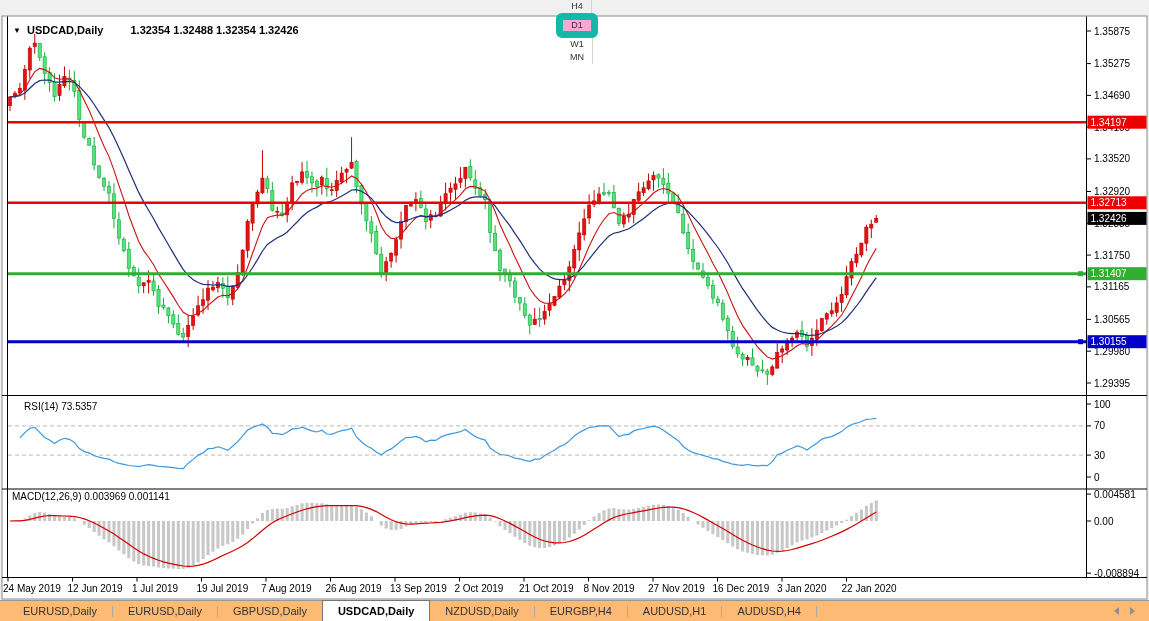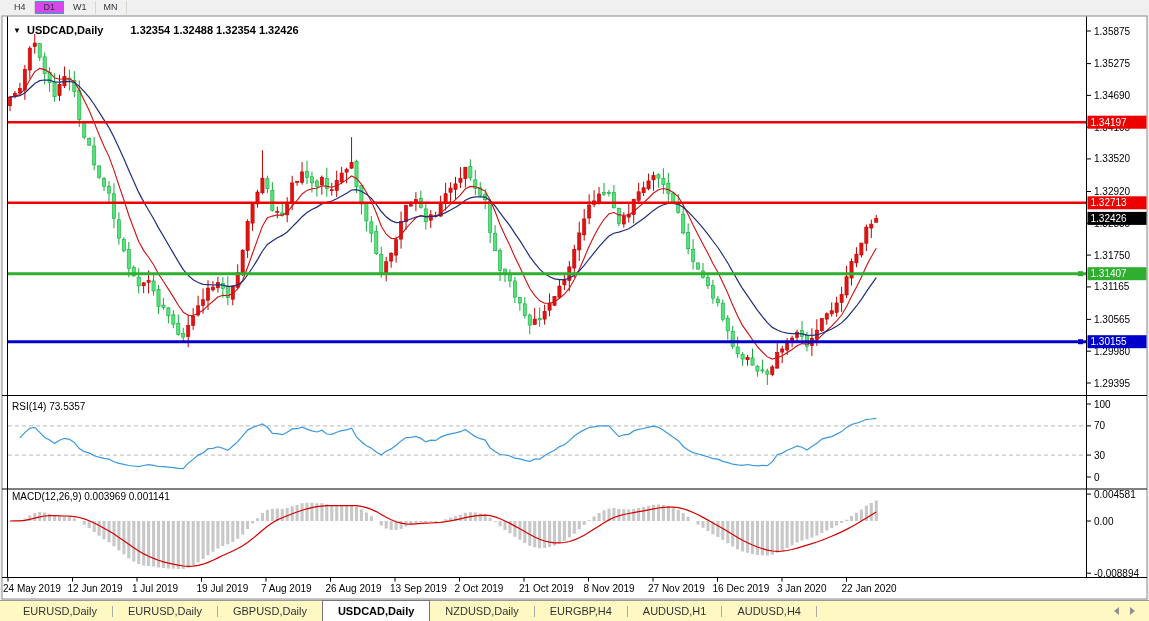--- a/index.html
+++ b/index.html
@@ -5,47 +5,47 @@
   html,body{margin:0;padding:0}
   body{
     width:1149px;height:621px;position:relative;overflow:hidden;
     background:#f0f0f0;font-family:"Liberation Sans",sans-serif;
     -webkit-font-smoothing:none;
   }
   
   .toolbar{
     position:absolute;top:0;left:0;right:0;height:15px;
     display:flex;align-items:center;padding-left:6px;
-    background:#f0f0f0;font-size:9px;color:#333;z-index:4;
+    background:#f0f0f0;font-size:9px;color:#333;z-index:4;flex-direction:column;
   }
   .tf-btn{
     padding:0 8px;height:13px;line-height:13px;text-align:center;
     border-right:1px solid #d8d5cd;cursor:default;
   }
   .tf-btn.active{
-    background:#d946ef;border:1px solid #14b8a6;border-radius:0;
+    background:#f9a8d4;border:7px solid #14b8a6;border-radius:6px;
     height:11px;line-height:11px;margin-right:1px;
   }
   
   #chart-svg{position:absolute;left:0;top:0;z-index:1}
   #chart-svg text{font-family:"Liberation Sans",sans-serif}
   
   .chart-title{
     position:absolute;left:13px;top:24px;font-size:11px;font-weight:700;
     color:#000;z-index:3;white-space:nowrap;
   }
   .chart-title .tri{font-size:8px;margin-right:3px;position:relative;top:-1px}
   .chart-title .vals{margin-left:24px}
   .ind-label{position:absolute;font-size:10px;color:#000;z-index:3;white-space:nowrap}
-  #rsi-label{left:12px;top:401px}
+  #rsi-label{left:24px;top:401px}
   #macd-label{left:12px;top:491px}
   
   .tabbar{
     position:absolute;left:0;top:600px;right:0;height:21px;
-    background:#fef9c3;border-top:1px solid #999;
+    background:#fdba74;border-top:1px solid #999;
     display:flex;align-items:stretch;font-size:11px;color:#333;
     padding-left:8px;z-index:4;box-sizing:border-box;
   }
   .tab{display:flex;align-items:center;padding:0 15px;cursor:default;white-space:nowrap}
   .tab.active{
     background:#fff;border:1px solid #777;border-bottom:none;
     margin-top:-1px;font-weight:700;color:#000;
   }
   .tsep{width:1px;height:11px;background:#a9a9a9;align-self:center}
   .tab-arrows{margin-left:auto;display:flex;gap:11px;align-items:center;padding-right:14px}

